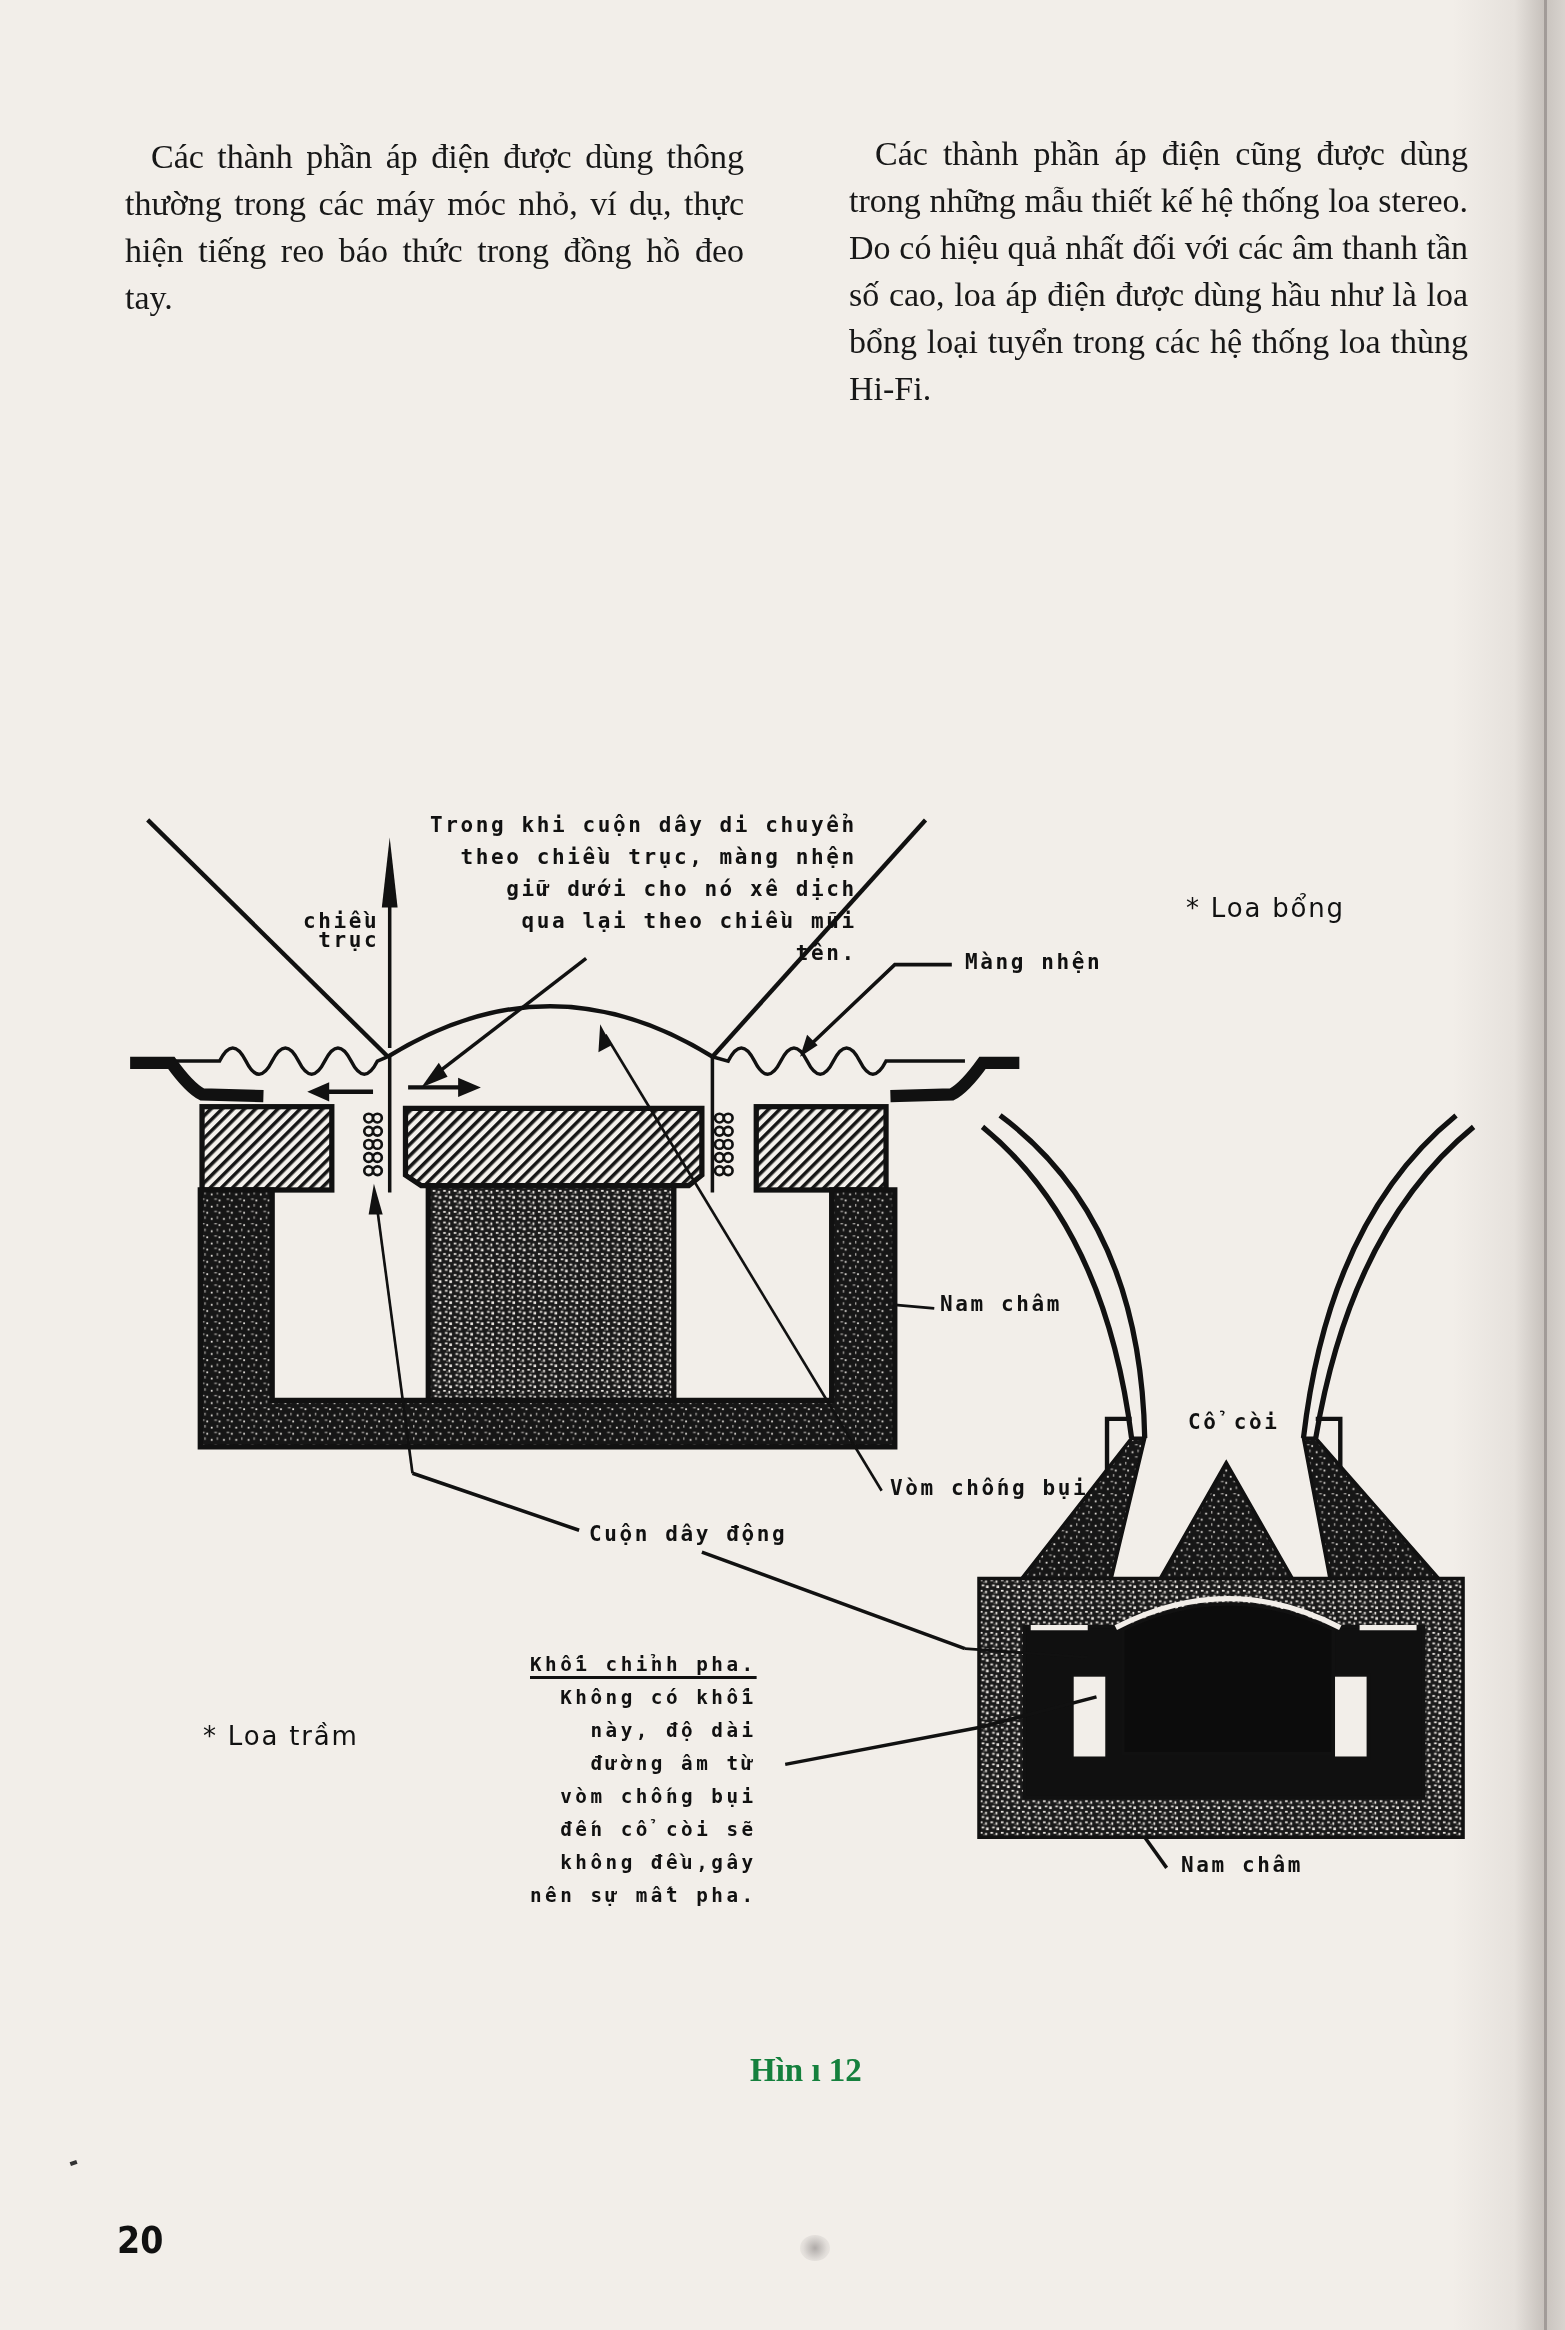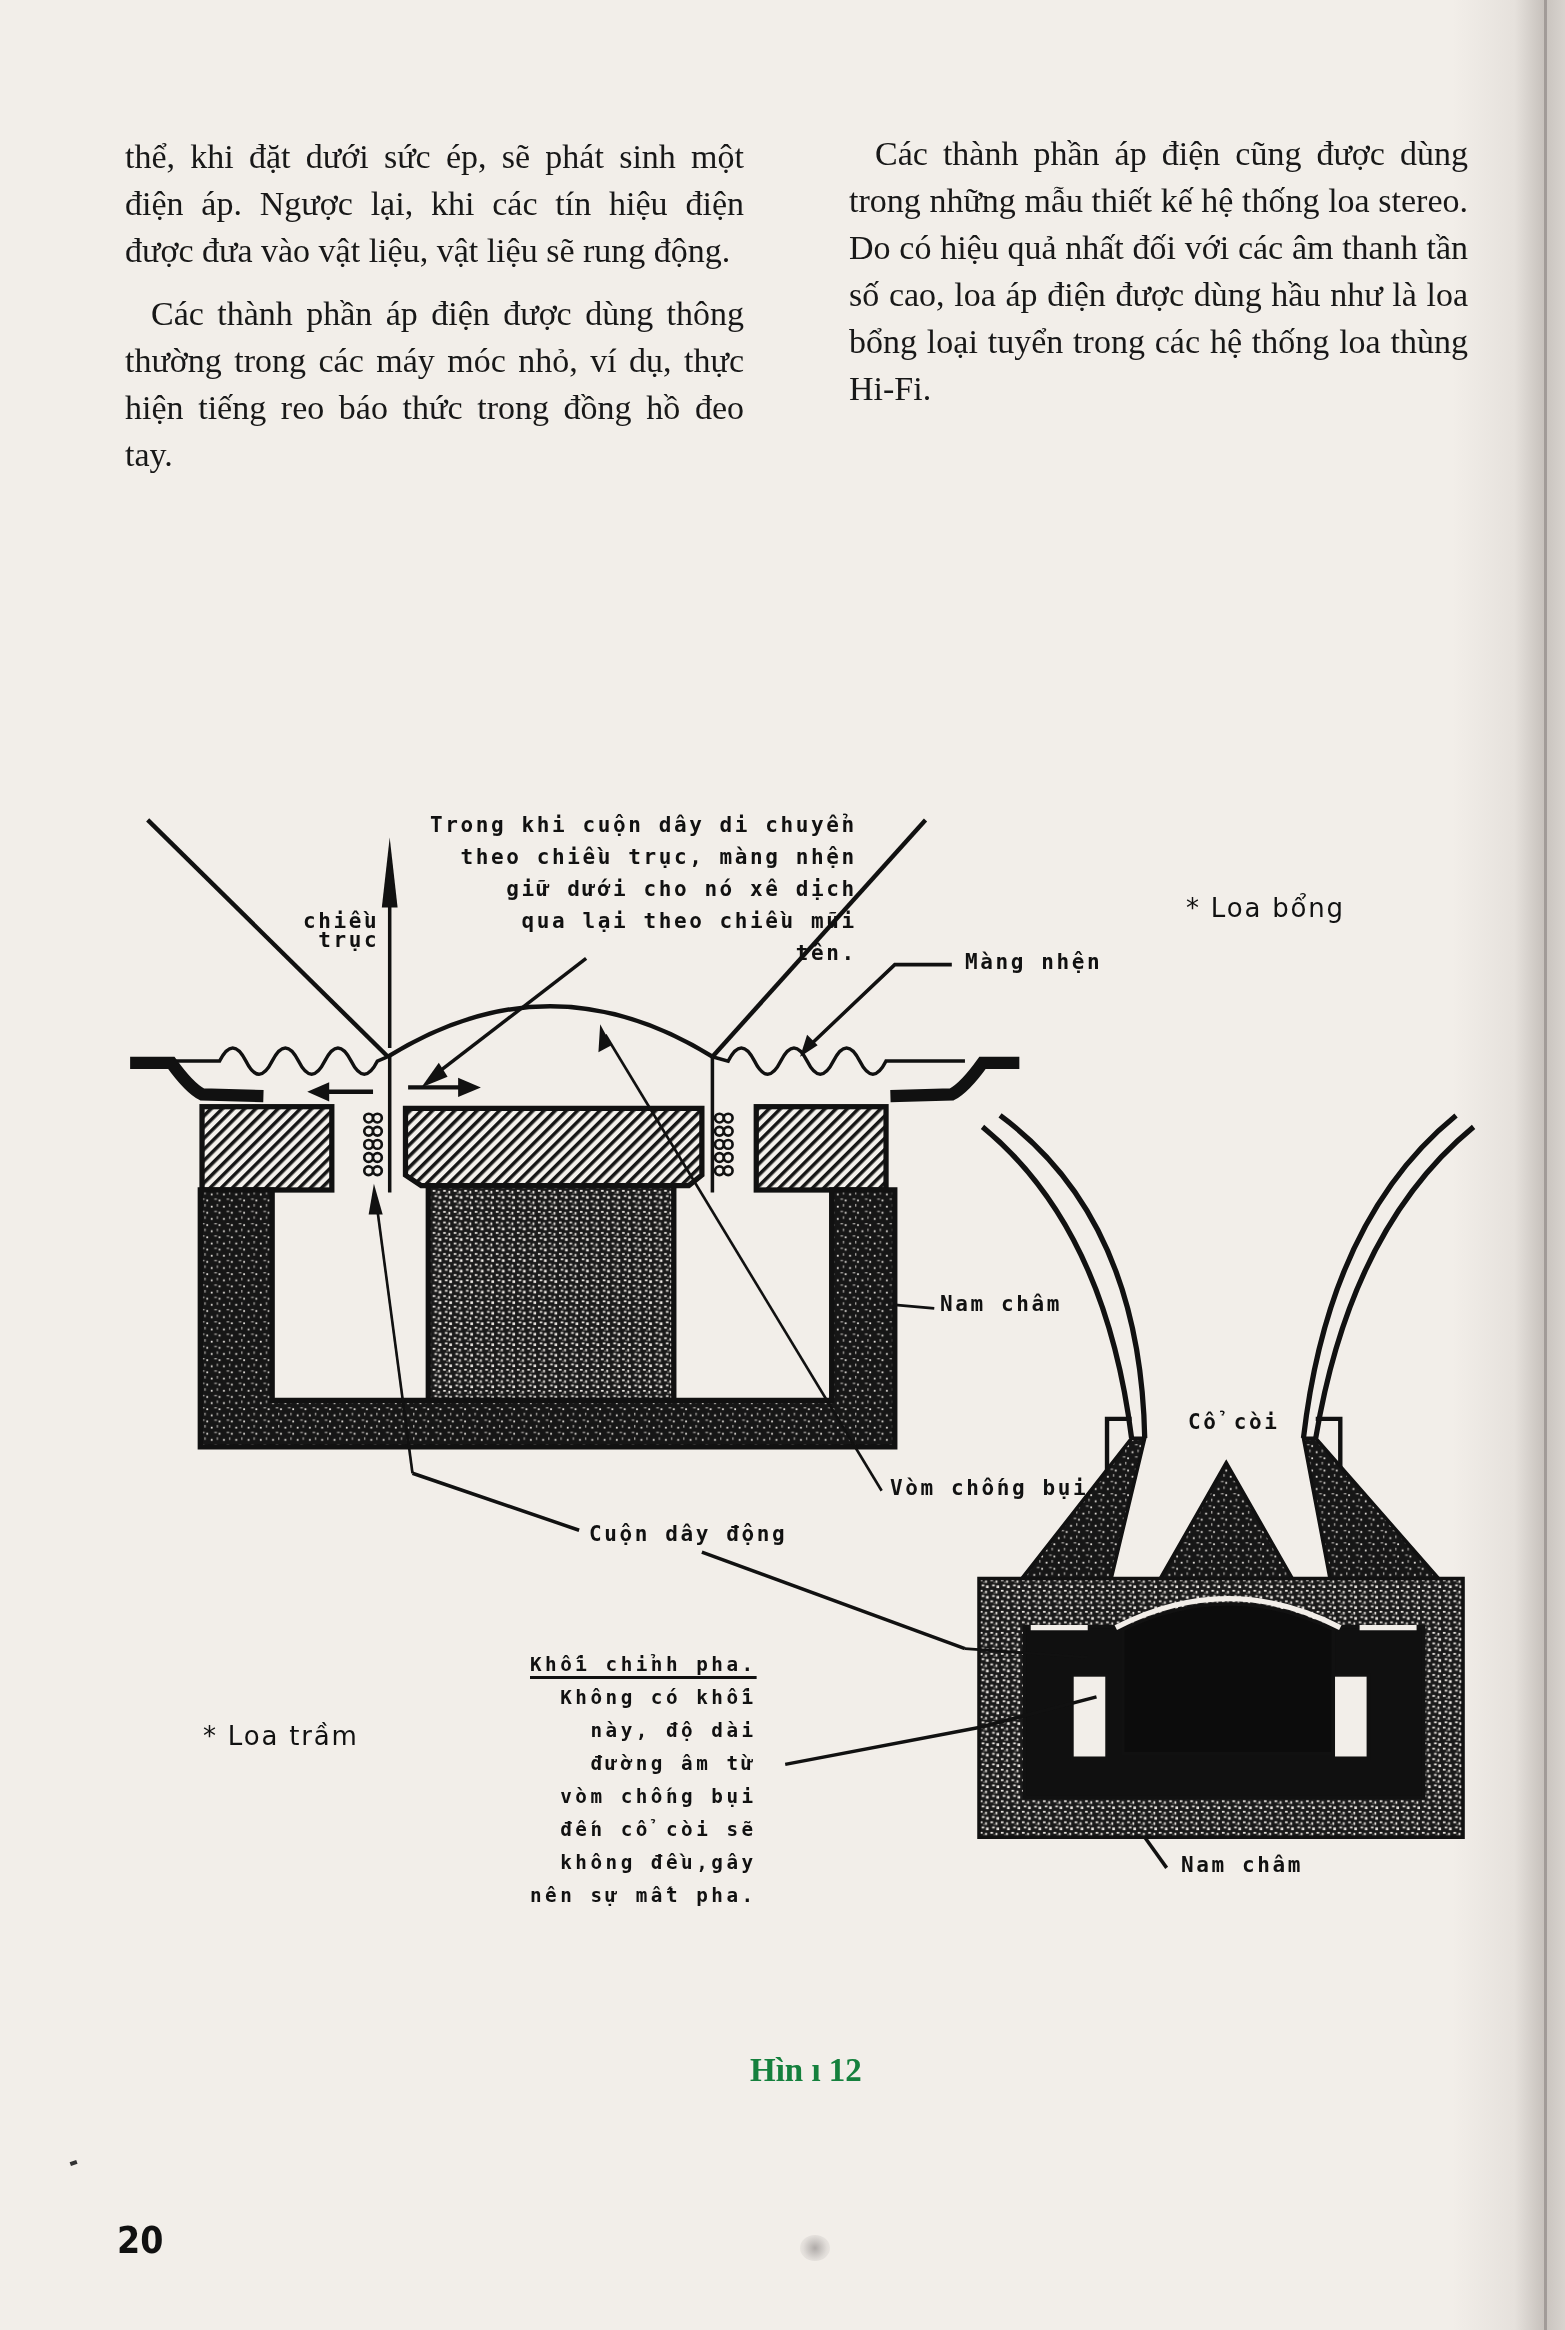--- a/index.html
+++ b/index.html
@@ -56,21 +56,20 @@
   }
   .dot-mark { position: absolute; left: 70px; top: 2161px; width: 7px; height: 3.5px; background: #333; transform: rotate(-20deg); }
 </style>
 </head>
 <body>
 
 <div class="page-shade"></div>
 <div class="page-edge"></div>
 
 <div id="col-left" class="col">
-  <p>thể, khi đặt dưới sức ép, sẽ phát sinh một điện áp. Ngược lại, khi các tín hiệu điện được đưa vào vật liệu, vật liệu sẽ rung động.</p>
   <p class="indent">Các thành phần áp điện được dùng thông thường trong các máy móc nhỏ, ví dụ, thực hiện tiếng reo báo thức trong đồng hồ đeo tay.</p>
 </div>
 <div id="col-right" class="col">
   <p class="indent">Các thành phần áp điện cũng được dùng trong những mẫu thiết kế hệ thống loa stereo. Do có hiệu quả nhất đối với các âm thanh tần số cao, loa áp điện được dùng hầu như là loa bổng loại tuyển trong các hệ thống loa thùng Hi-Fi.</p>
 </div>
 
 <svg class="diagram" viewBox="0 0 1785 2657" xmlns="http://www.w3.org/2000/svg">
   <defs>
     <pattern id="hatch" width="9" height="9" patternUnits="userSpaceOnUse" patternTransform="rotate(45)">
       <rect width="9" height="9" fill="#f4f1ec"></rect>

